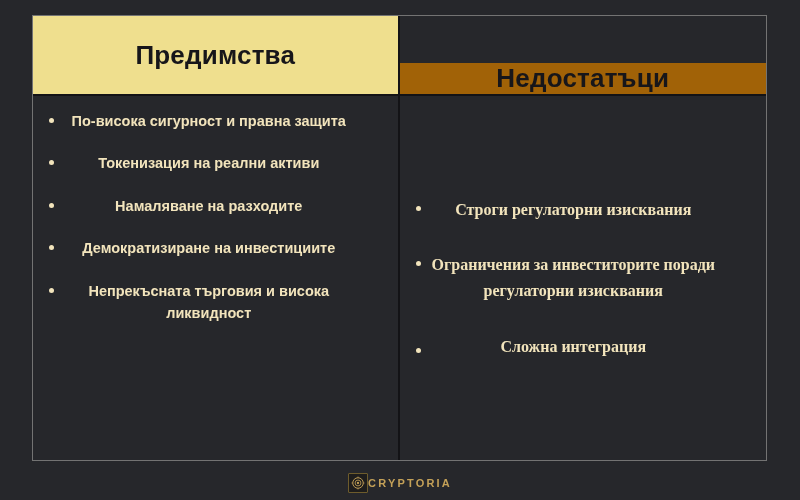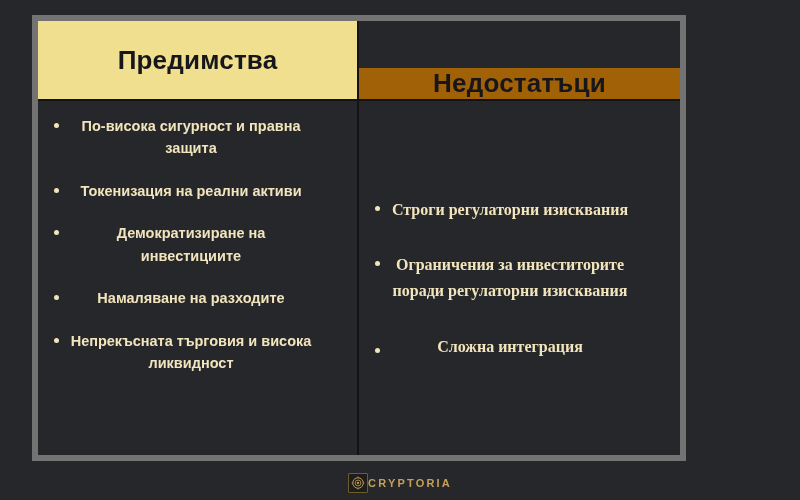--- a/index.html
+++ b/index.html
@@ -12,23 +12,23 @@
     background: #26272b;
     font-family: "Liberation Sans", sans-serif;
     overflow: hidden;
     position: relative;
   }
 
   .comparison-table {
     position: absolute;
     left: 32px;
     top: 15px;
-    width: 654px;
+    width: 735px;
     height: 446px;
-    border: 6px solid #737373;
+    border: 1px solid #737373;
     box-sizing: border-box;
     display: flex;
     flex-direction: column;
     background: #26272b;
   }
 
   .table-head {
     display: flex;
     height: 78px;
     flex: 0 0 78px;
@@ -186,25 +186,25 @@
         <li class="bullet-item">
           <span class="bullet-dot"></span>
           <span class="bullet-text">По-висока сигурност и правна защита</span>
         </li>
         <li class="bullet-item">
           <span class="bullet-dot"></span>
           <span class="bullet-text">Токенизация на реални активи</span>
         </li>
         <li class="bullet-item">
           <span class="bullet-dot"></span>
+          <span class="bullet-text">Намаляване на разходите</span>
+        </li>
+        <li class="bullet-item">
+          <span class="bullet-dot"></span>
           <span class="bullet-text">Демократизиране на инвестициите</span>
-        </li>
-        <li class="bullet-item">
-          <span class="bullet-dot"></span>
-          <span class="bullet-text">Намаляване на разходите</span>
         </li>
         <li class="bullet-item">
           <span class="bullet-dot"></span>
           <span class="bullet-text">Непрекъсната търговия и висока ликвидност</span>
         </li>
       </ul>
     </div>
 
     <div class="body-cell cons">
       <ul class="bullet-list cons-list">

